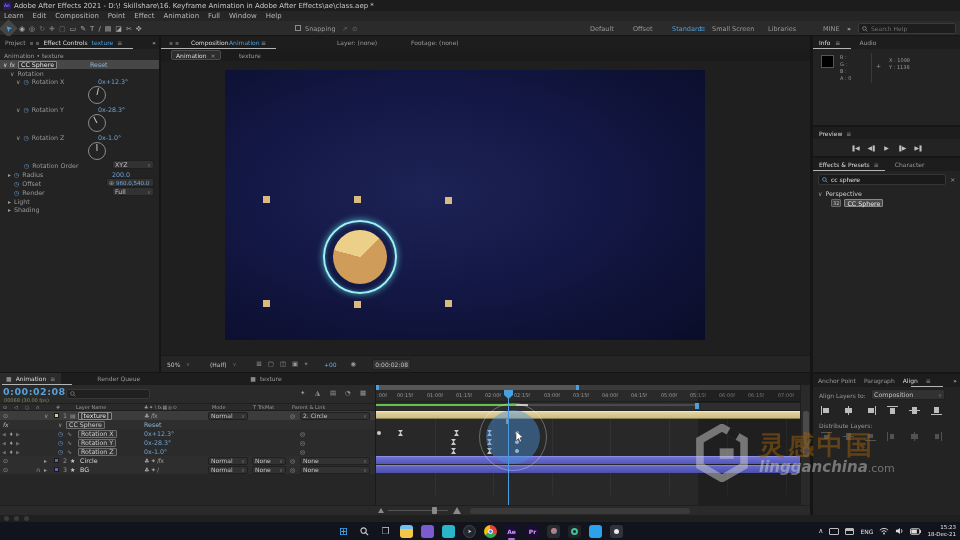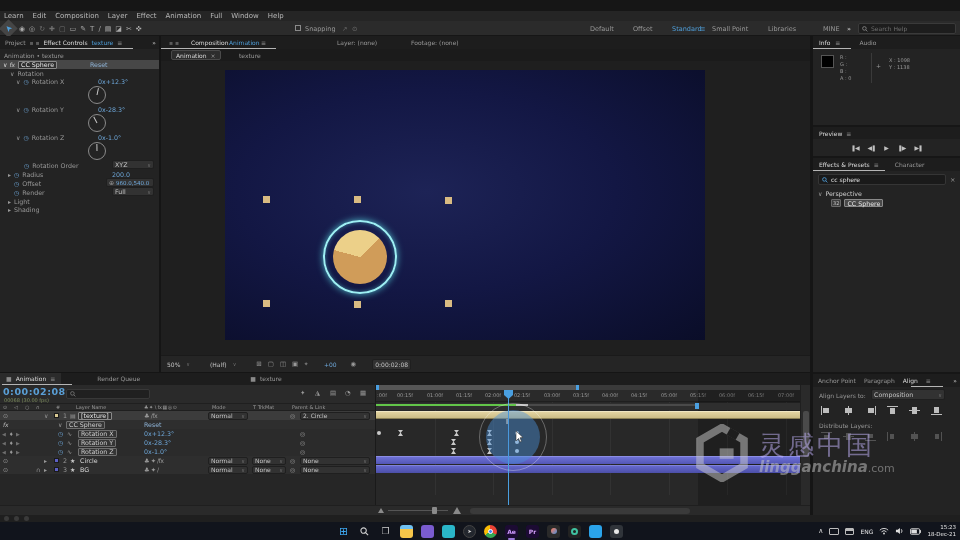--- a/index.html
+++ b/index.html
@@ -28,26 +28,30 @@
 .dim i{background:#525252}
 .tbico{width:13px;height:13px;border-radius:3px;display:flex;align-items:center;justify-content:center;flex:none}
 .trayico{color:#d8d8d8;font-size:7px}
 svg{display:block}
 </style>
 </head>
 <body>
 
 <div id="root">
 
+  <div class="a f" style="left:0;top:0;width:960px;height:11px;background:#1c1c1c">
+    <span class="f" style="width:8px;height:8px;margin:0 3px 0 3px;background:#2a1a5e;border-radius:1px;color:#9e86ff;font-size:4.5px;justify-content:center">Ae</span>
+    <span class="t7" style="color:#c8c8c8">Adobe After Effects 2021 - D:\! Skillshare\16. Keyframe Animation in Adobe After Effects\ae\class.aep *</span>
+  </div>
 
   <div class="a f" style="left:0;top:11px;width:960px;height:10px;background:#252525;gap:9px;padding-left:4px">
     <span class="t7">Learn</span>
     <span class="t7">Edit</span>
     <span class="t7">Composition</span>
-    <span class="t7">Layer</span>
+    <span class="t7">Point</span>
     <span class="t7">Effect</span>
     <span class="t7">Animation</span>
     <span class="t7">Full</span>
     <span class="t7">Window</span>
     <span class="t7">Help</span>
   </div>
 
   <div class="a" style="left:0;top:21px;width:960px;height:15px;background:#2b2b2b;border-bottom:1px solid #161616">
     <div class="f" style="height:15px;padding-left:2px;gap:4px">
       <span class="f" style="width:13px;height:13px;background:#454545;justify-content:center;color:#4f9fda;font-size:8px;transform:rotate(-135deg)">➤</span>
@@ -66,21 +70,21 @@
       <span class="t7" style="color:#aaa">✜</span>
     </div>
     <span class="a" style="left:295px;top:4px;width:6px;height:6px;border:1px solid #8a8a8a"></span>
     <span class="a t65 gray" style="left:305px;top:4px">Snapping</span>
     <span class="a t65 dk" style="left:342px;top:4px">↗</span>
     <span class="a t65 dk" style="left:352px;top:4px">⊙</span>
     <span class="a t65 gray" style="left:590px;top:4px">Default</span>
     <span class="a t65 gray" style="left:633px;top:4px">Offset</span>
     <span class="a t65 acc" style="left:672px;top:4px">Standard</span>
     <span class="a t65 acc" style="left:700px;top:4px">≡</span>
-    <span class="a t65 gray" style="left:712px;top:4px">Small Point</span>
+    <span class="a t65 gray" style="left:712px;top:4px">Small Screen</span>
     <span class="a t65 gray" style="left:768px;top:4px">Libraries</span>
     <span class="a t65 gray" style="left:823px;top:4px">MINE</span>
     <span class="a t65 lt" style="left:847px;top:4px">»</span>
     <div class="a f" style="left:858px;top:2px;width:98px;height:11px;background:#1d1d1d;border:1px solid #3a3a3a;border-radius:2px;gap:3px;padding:0 3px">
       <svg width="6" height="6" viewBox="0 0 10 10">
           <circle cx="4" cy="4" r="3" fill="none" stroke="#888" stroke-width="1.4"></circle>
           <line x1="6.5" y1="6.5" x2="9" y2="9" stroke="#888" stroke-width="1.4"></line>
         </svg>
       <span class="t6 dk">Search Help</span>
     </div>
@@ -597,21 +601,21 @@
   <div class="a" style="left:159px;top:36px;width:2px;height:336px;background:#151515"></div>
   <div class="a" style="left:0;top:372px;width:810px;height:1px;background:#151515"></div>
 
   <div class="a f" style="left:693px;top:424px;gap:8px;opacity:0.5;z-index:50;pointer-events:none">
     <svg width="58" height="58" viewBox="0 0 100 100">
       <path d="M50 6 L88 28 L88 72 L50 94 L12 72 L12 28 Z" fill="none" stroke="#cccccc" stroke-width="13"></path>
       <rect x="46" y="42" width="24" height="18" fill="#cccccc"></rect>
       <rect x="60" y="10" width="18" height="14" fill="#1e1e1e" transform="rotate(30 69 17)"></rect>
     </svg>
     <div>
-      <div style="font-size:26px;font-weight:normal;color:#c4b5fd;letter-spacing:3px;line-height:1.1">灵感中国</div>
+      <div style="font-size:26px;font-weight:bold;color:#a16207;letter-spacing:3px;line-height:1.1">灵感中国</div>
       <div style="line-height:1">
         <span style="font-size:15px;font-weight:bold;color:#c9c9c9;font-style:italic">lingganchina</span><span style="font-size:11px;color:#bdbdbd">.com</span>
       </div>
     </div>
   </div>
 
   <div class="a f" style="left:0;top:515px;width:960px;height:7px;background:#1f1f1f;gap:5px;padding-left:4px">
     <span style="width:5px;height:5px;border-radius:50%;background:#3a3a3a"></span>
     <span style="width:5px;height:5px;border-radius:50%;background:#3a3a3a"></span>
     <span style="width:5px;height:5px;border-radius:50%;background:#3a3a3a"></span>

